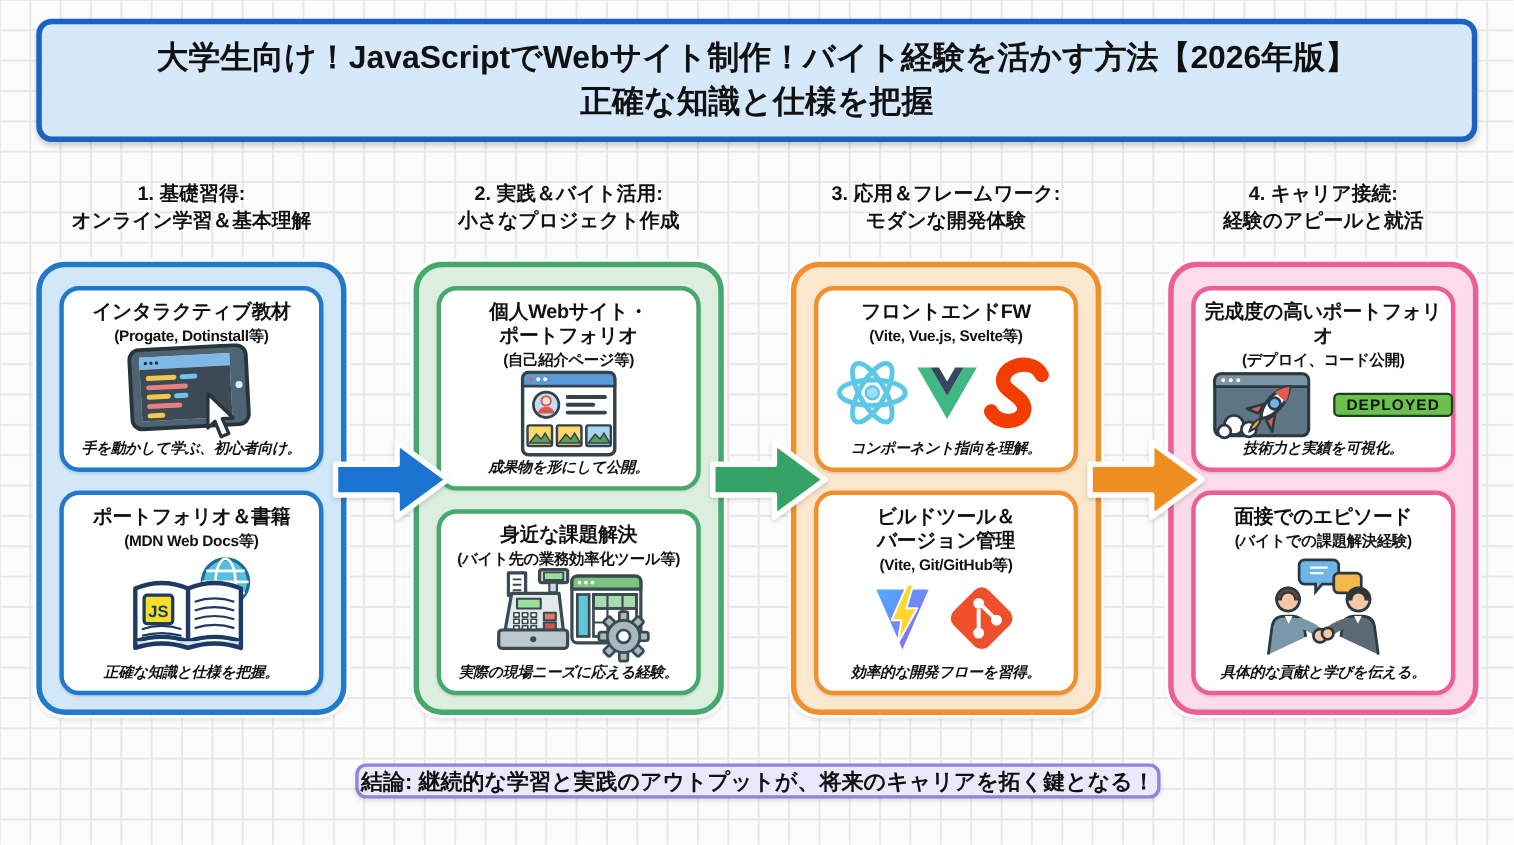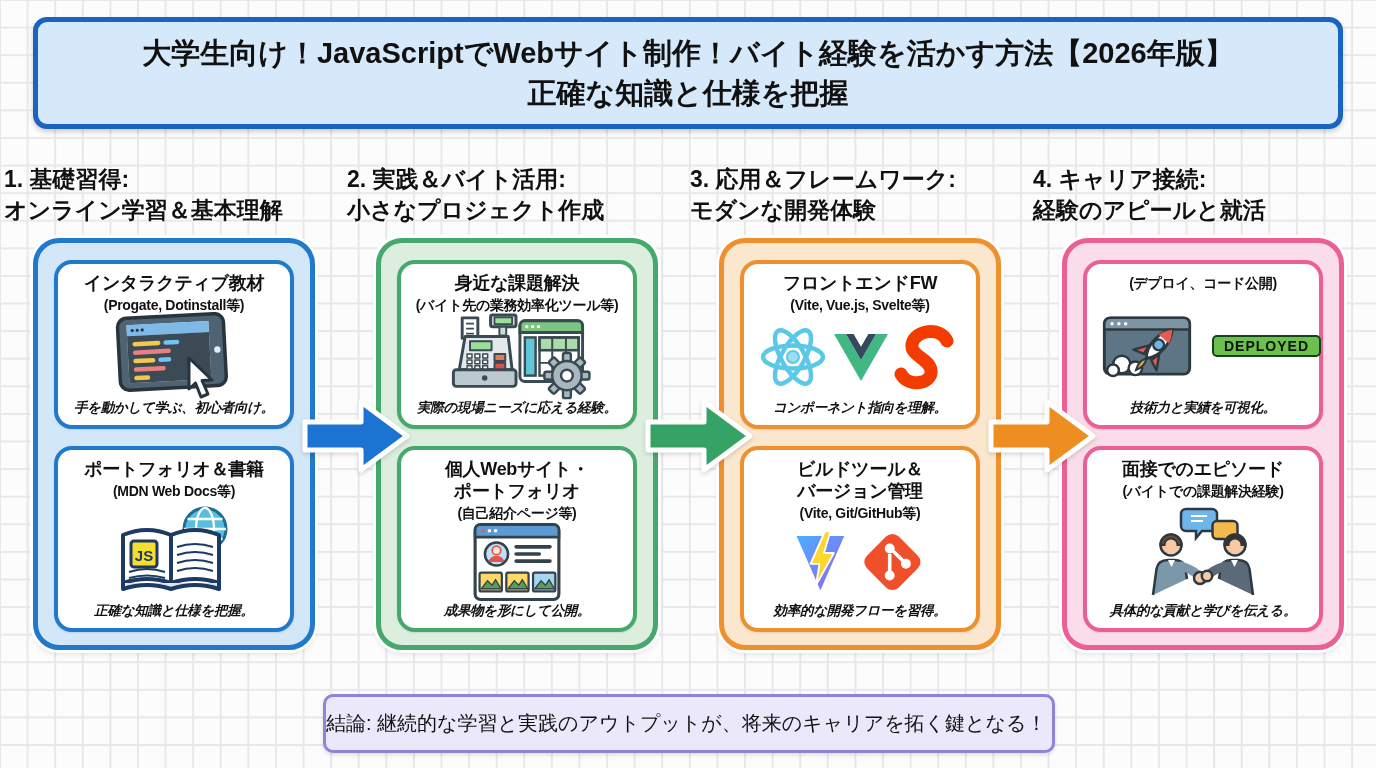--- a/index.html
+++ b/index.html
@@ -18,22 +18,22 @@
     background-position:-1px -1px;
   }
   .title-box{
     position:absolute;left:33px;top:17px;width:1310px;height:112px;box-sizing:border-box;
     background:#d5e9fa;border:5px solid #1a63c0;border-radius:14px;
     display:flex;flex-direction:column;justify-content:center;align-items:center;gap:4px;
     box-shadow:0 3px 5px rgba(0,0,0,.18);
   }
   .title-line{font-size:29px;font-weight:800;line-height:1.25;white-space:nowrap;}
   .col-header{
-    position:absolute;top:164px;width:340px;
-    font-size:23px;font-weight:800;line-height:1.35;white-space:pre-line;
+    position:absolute;top:164px;width:340px;text-align:center;
+    font-size:18px;font-weight:800;line-height:1.35;white-space:pre-line;
     text-shadow:0 0 3px #fff,0 0 3px #fff,0 0 3px #fff;
   }
   .h1{left:4px}.h2{left:347px}.h3{left:690px}.h4{left:1033px}
   .panel{
     position:absolute;top:238px;width:282px;height:412px;box-sizing:border-box;
     border:5px solid var(--accent);background:var(--fill);border-radius:26px;
     box-shadow:0 0 0 3px #fff,0 3px 6px rgba(0,0,0,.15);
     display:flex;flex-direction:column;padding:17px 16px 12px;gap:17px;
   }
   .p1{left:33px}.p2{left:376px}.p3{left:719px}.p4{left:1062px}
@@ -44,24 +44,24 @@
   }
   .card-a{height:169px}.card-b{height:186px}
   .card-title{font-size:18px;font-weight:800;line-height:1.22;white-space:pre-line;letter-spacing:-0.3px;}
   .card-sub{font-size:14px;font-weight:700;margin-top:2px;letter-spacing:-0.3px;}
   .icon-wrap{flex:1;display:flex;align-items:center;justify-content:center;min-height:0;}
   .icon-col{flex-direction:row;gap:3px;}
   .card-cap{font-size:13.5px;font-weight:700;letter-spacing:-0.3px;font-style:italic;}
   .arrow{position:absolute;top:398px;width:110px;height:76px;z-index:5;filter:drop-shadow(0 2px 2px rgba(0,0,0,.15));}
   .a1{left:301px}.a2{left:644px}.a3{left:987px}
   .conclusion{
-    position:absolute;left:323px;top:694px;width:732px;height:59px;box-sizing:border-box;
+    position:absolute;left:323px;top:694px;width:732px;height:32px;box-sizing:border-box;
     background:#ece8fb;border:3px solid #9183d9;border-radius:10px;
-    display:flex;align-items:center;
-    font-size:20px;font-weight:400;box-shadow:0 2px 4px rgba(0,0,0,.12);
+    display:flex;align-items:center;justify-content:center;
+    font-size:20px;font-weight:700;box-shadow:0 2px 4px rgba(0,0,0,.12);
   }
   .deployed{
     background:#6cc04e;border:2.5px solid #17401b;color:#0b160b;
     font-weight:800;font-size:14px;line-height:1.2;padding:1px 10px;border-radius:5px;letter-spacing:1px;
   }
   svg text{font-family:"Liberation Sans","DejaVu Sans",sans-serif;}
 </style>
 </head>
 <body>
 
@@ -130,20 +130,51 @@
             <rect x="18" y="38" width="26" height="26" rx="3" fill="#f5de2c" stroke="#1d3a63" stroke-width="3"></rect>
             <text x="31" y="58" text-anchor="middle" font-size="15" font-weight="bold" fill="#1d3a63">JS</text>
           </g>
         </svg>
       </div>
       <div class="card-cap">正確な知識と仕様を把握。</div>
     </div>
   </section>
 
   <section class="panel p2" style="--accent: #46a86c; --fill: #dcefdf;">
+    <div class="card card-b">
+      <div class="card-title">個人Webサイト・
+ポートフォリオ</div>
+      <div class="card-sub">(自己紹介ページ等)</div>
+      <div class="icon-wrap">
+        <svg width="116" height="82" viewBox="0 0 118 92">
+          <rect x="12" y="4" width="94" height="84" rx="6" fill="#fff" stroke="#33424c" stroke-width="3.5"></rect>
+          <path d="M12 18 V10 a6 6 0 0 1 6 -6 H100 a6 6 0 0 1 6 6 v8 Z" fill="#5b9bd5" stroke="#33424c" stroke-width="3"></path>
+          <circle cx="21" cy="11" r="2" fill="#e25b5b"></circle>
+            <circle cx="28" cy="11" r="2" fill="#fff"></circle>
+            <circle cx="35" cy="11" r="2" fill="#fff"></circle>
+          <g>
+            <circle cx="36" cy="37" r="13" fill="#bfe0f7" stroke="#33424c" stroke-width="2.8"></circle>
+            <circle cx="36" cy="33" r="4.8" fill="#fde8dc" stroke="#e2574c" stroke-width="2"></circle>
+            <path d="M27.5 46 a8.5 7 0 0 1 17 0" fill="#e2574c"></path>
+          </g>
+          <rect x="56" y="27" width="42" height="4" rx="2" fill="#33424c"></rect>
+          <rect x="56" y="35" width="30" height="4" rx="2" fill="#33424c"></rect>
+          <rect x="56" y="43" width="42" height="4" rx="2" fill="#33424c"></rect>
+          <g stroke="#33424c" stroke-width="2.5">
+            <rect x="17" y="58" width="25" height="21" rx="2" fill="#ffd966"></rect>
+            <path d="M19 76 l7 -9 5 5 4 -6 6 10 Z" fill="#58a05a" stroke-width="1.5"></path>
+            <rect x="47" y="58" width="25" height="21" rx="2" fill="#ffd966"></rect>
+            <path d="M49 76 l7 -9 5 5 4 -6 6 10 Z" fill="#58a05a" stroke-width="1.5"></path>
+            <rect x="77" y="58" width="25" height="21" rx="2" fill="#a8d6f2"></rect>
+            <path d="M79 76 l7 -9 5 5 4 -6 6 10 Z" fill="#58a05a" stroke-width="1.5"></path>
+          </g>
+        </svg>
+      </div>
+      <div class="card-cap">成果物を形にして公開。</div>
+    </div>
     <div class="card card-a">
       <div class="card-title">身近な課題解決</div>
       <div class="card-sub">(バイト先の業務効率化ツール等)</div>
       <div class="icon-wrap">
         <svg width="158" height="92" viewBox="0 0 158 94">
           <g stroke="#3a4a52">
             <rect x="82" y="10" width="64" height="62" rx="5" fill="#fff" stroke-width="3"></rect>
             <path d="M82 22 V15 a5 5 0 0 1 5 -5 h54 a5 5 0 0 1 5 5 v7 Z" fill="#7cc47f" stroke-width="3"></path>
             <circle cx="89" cy="16" r="1.7" fill="#fff" stroke="none"></circle>
               <circle cx="95" cy="16" r="1.7" fill="#fff" stroke="none"></circle>
@@ -192,51 +223,20 @@
             </g>
             <rect x="56" y="44" width="11" height="7" fill="#e8795a" stroke-width="2"></rect>
             <rect x="56" y="53" width="11" height="7" fill="#d8504f" stroke-width="2"></rect>
             <rect x="14" y="60" width="64" height="17" rx="3" fill="#bcc9cf"></rect>
             <circle cx="46" cy="68.5" r="2.8" fill="#3a4a52" stroke="none"></circle>
           </g>
         </svg>
       </div>
       <div class="card-cap">実際の現場ニーズに応える経験。</div>
     </div>
-    <div class="card card-b">
-      <div class="card-title">個人Webサイト・
-ポートフォリオ</div>
-      <div class="card-sub">(自己紹介ページ等)</div>
-      <div class="icon-wrap">
-        <svg width="116" height="82" viewBox="0 0 118 92">
-          <rect x="12" y="4" width="94" height="84" rx="6" fill="#fff" stroke="#33424c" stroke-width="3.5"></rect>
-          <path d="M12 18 V10 a6 6 0 0 1 6 -6 H100 a6 6 0 0 1 6 6 v8 Z" fill="#5b9bd5" stroke="#33424c" stroke-width="3"></path>
-          <circle cx="21" cy="11" r="2" fill="#e25b5b"></circle>
-            <circle cx="28" cy="11" r="2" fill="#fff"></circle>
-            <circle cx="35" cy="11" r="2" fill="#fff"></circle>
-          <g>
-            <circle cx="36" cy="37" r="13" fill="#bfe0f7" stroke="#33424c" stroke-width="2.8"></circle>
-            <circle cx="36" cy="33" r="4.8" fill="#fde8dc" stroke="#e2574c" stroke-width="2"></circle>
-            <path d="M27.5 46 a8.5 7 0 0 1 17 0" fill="#e2574c"></path>
-          </g>
-          <rect x="56" y="27" width="42" height="4" rx="2" fill="#33424c"></rect>
-          <rect x="56" y="35" width="30" height="4" rx="2" fill="#33424c"></rect>
-          <rect x="56" y="43" width="42" height="4" rx="2" fill="#33424c"></rect>
-          <g stroke="#33424c" stroke-width="2.5">
-            <rect x="17" y="58" width="25" height="21" rx="2" fill="#ffd966"></rect>
-            <path d="M19 76 l7 -9 5 5 4 -6 6 10 Z" fill="#58a05a" stroke-width="1.5"></path>
-            <rect x="47" y="58" width="25" height="21" rx="2" fill="#ffd966"></rect>
-            <path d="M49 76 l7 -9 5 5 4 -6 6 10 Z" fill="#58a05a" stroke-width="1.5"></path>
-            <rect x="77" y="58" width="25" height="21" rx="2" fill="#a8d6f2"></rect>
-            <path d="M79 76 l7 -9 5 5 4 -6 6 10 Z" fill="#58a05a" stroke-width="1.5"></path>
-          </g>
-        </svg>
-      </div>
-      <div class="card-cap">成果物を形にして公開。</div>
-    </div>
   </section>
 
   <section class="panel p3" style="--accent: #ef8f2e; --fill: #fbe7cd;">
     <div class="card card-a">
       <div class="card-title">フロントエンドFW</div>
       <div class="card-sub">(Vite, Vue.js, Svelte等)</div>
       <div class="icon-wrap">
         <svg width="206" height="76" viewBox="0 0 206 76">
           <g transform="translate(36,38)">
             <g stroke="#5bc8e8" stroke-width="4.5" fill="none">
@@ -282,20 +282,21 @@
             <circle cx="15" cy="2" r="5.5" fill="#fff"></circle>
           </g>
         </svg>
       </div>
       <div class="card-cap">効率的な開発フローを習得。</div>
     </div>
   </section>
 
   <section class="panel p4" style="--accent: #ec5f94; --fill: #fadde9;">
     <div class="card card-a">
+      <div class="card-title">完成度の高いポートフォリオ</div>
       <div class="card-sub">(デプロイ、コード公開)</div>
       <div class="icon-wrap icon-col">
         <svg width="124" height="64" viewBox="0 0 124 66">
           <rect x="18" y="4" width="88" height="58" rx="6" fill="#5d7585" stroke="#2c3940" stroke-width="3"></rect>
           <path d="M18 16 V10 a6 6 0 0 1 6 -6 H100 a6 6 0 0 1 6 6 v6 Z" fill="#7d95a3" stroke="#2c3940" stroke-width="2.5"></path>
           <circle cx="26" cy="10" r="1.8" fill="#fff"></circle>
             <circle cx="33" cy="10" r="1.8" fill="#fff"></circle>
             <circle cx="40" cy="10" r="1.8" fill="#fff"></circle>
           <g fill="#fff" stroke="#2c3940" stroke-width="2.5">
             <circle cx="36" cy="52" r="9"></circle>

